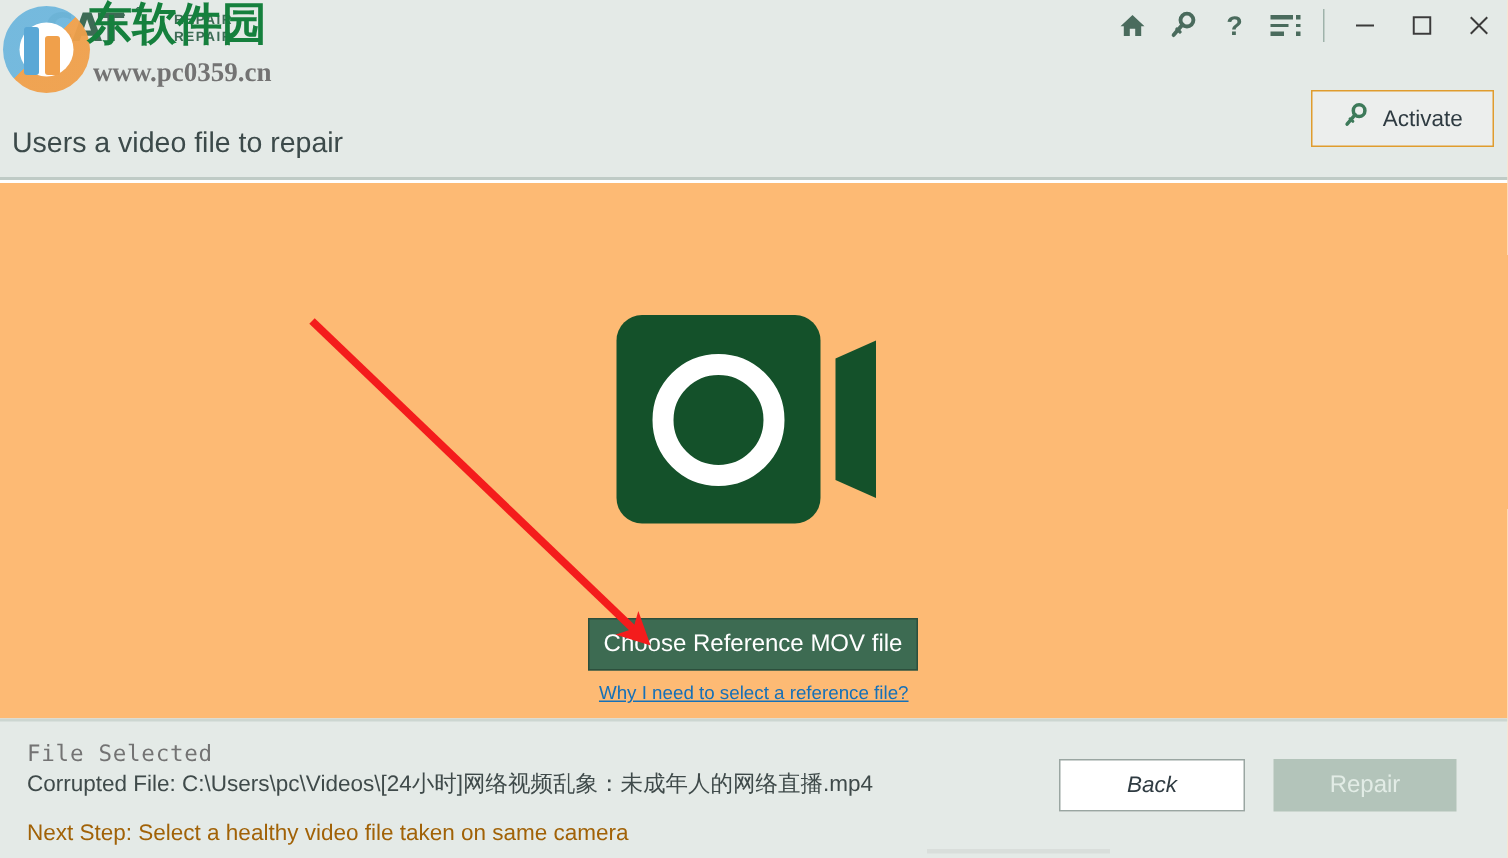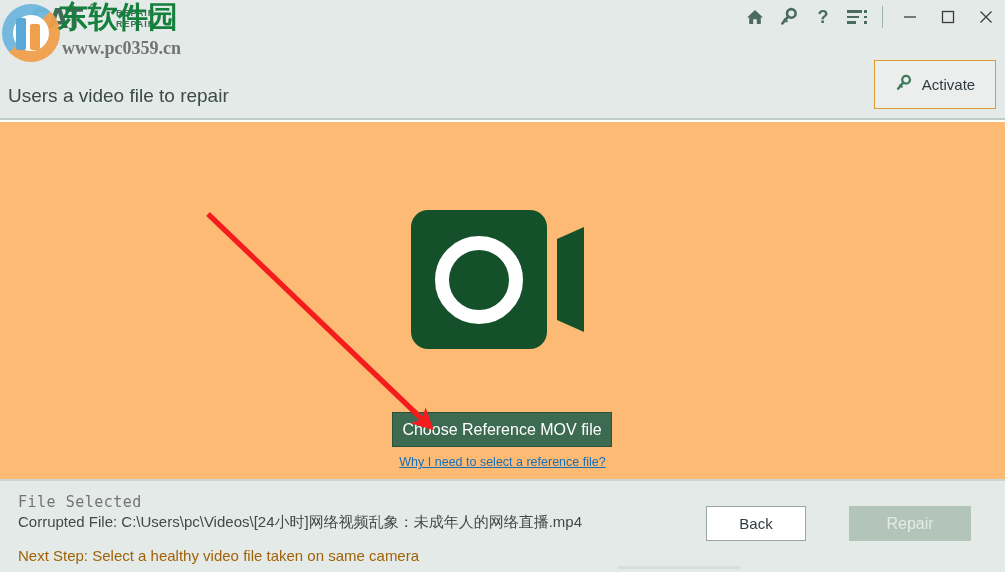--- a/index.html
+++ b/index.html
@@ -187,21 +187,21 @@
     font-size: 19px;
     color: #3c4a4a;
     line-height: 24px;
     white-space: nowrap;
   }
 
   
   .activate-btn {
     position: absolute;
     right: 9px; top: 60px;
-    width: 122px; height: 49px;
+    width: 122px; height: 38px;
     background: #eceeed;
     border: 1px solid #e09c2e;
     display: flex;
     align-items: center;
     justify-content: center;
     gap: 9px;
     cursor: pointer;
     box-sizing: border-box;
   }
   .activate-label {
@@ -303,30 +303,31 @@
   .f-next {
     position: absolute;
     left: 18px; top: 66px;
     font-size: 15px;
     color: #a16207;
     white-space: nowrap;
   }
   .back-btn {
     position: absolute;
     left: 706px; top: 506px;
-    width: 100px; height: 35px;
+    width: 124px; height: 35px;
     background: #ffffff;
     border: 1px solid #9aa6a2;
     font-size: 15px;
     color: #2f3b42;
     display: flex;
     align-items: center;
     justify-content: center;
     cursor: pointer;
     box-sizing: border-box;
+    font-style: italic;
   }
   .repair-btn {
     position: absolute;
     left: 849px; top: 506px;
     width: 122px; height: 35px;
     background: #b3c4ba;
     border: none;
     font-size: 16px;
     color: #e2ece6;
     display: flex;

